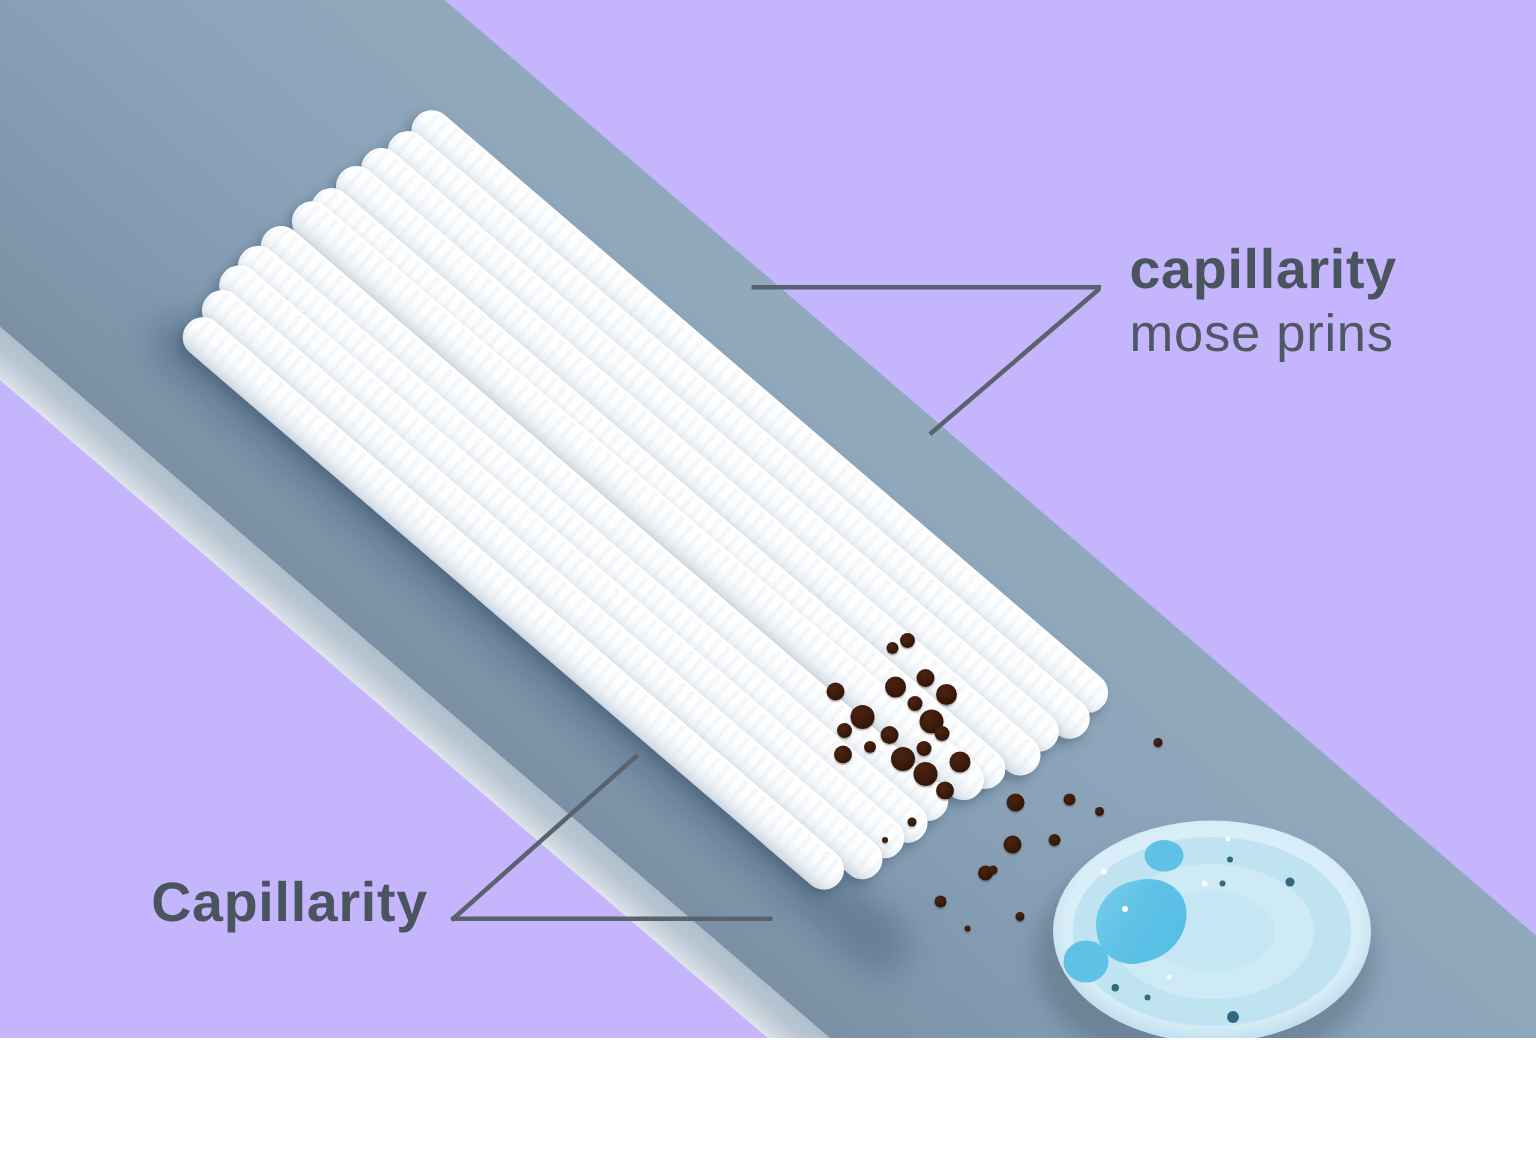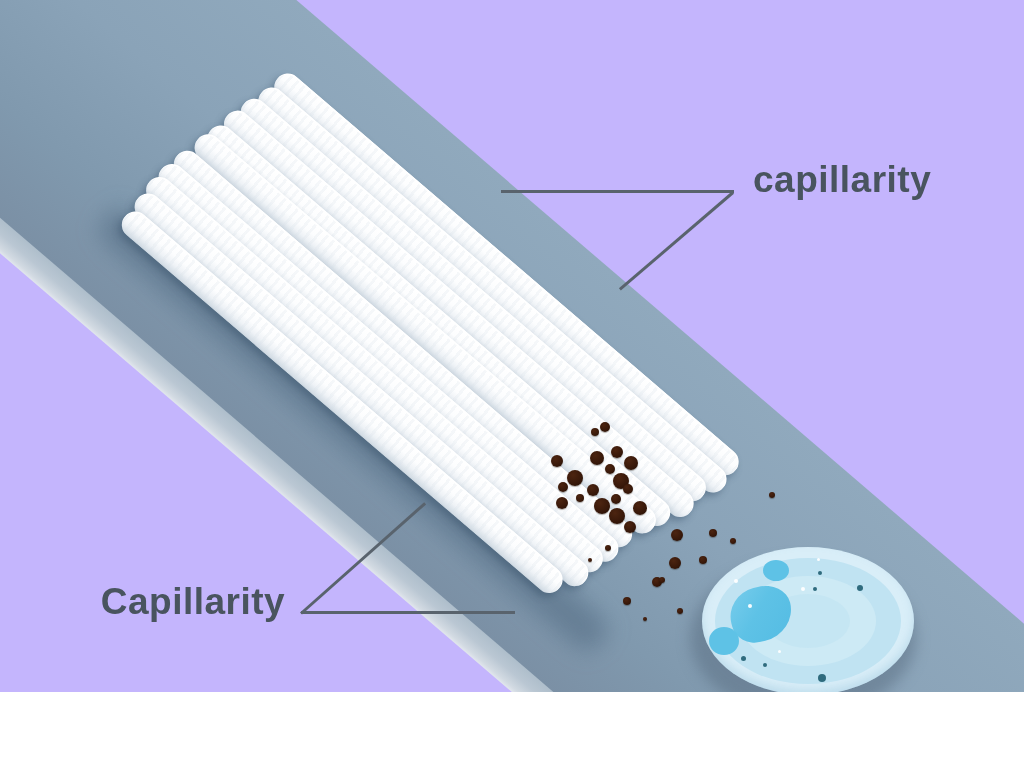--- a/index.html
+++ b/index.html
@@ -181,18 +181,19 @@
       <div class="sparkle" style="left: 32px; top: 32px; width: 4px; height: 4px;"></div>
     </div>
 
   <div class="leader" style="left:501px;top:190px;width:233px;"></div>
   <div class="leader" style="left:733px;top:191px;width:149px;transform:rotate(139.4deg);"></div>
   <div class="leader" style="left:301px;top:611px;width:214px;"></div>
   <div class="leader" style="left:301px;top:612px;width:166px;transform:rotate(-41.6deg);"></div>
 
   <div class="label" id="label-top">
     <div class="title">capillarity</div>
+    <div class="subtitle">mose prins</div>
   </div>
   <div class="label" id="label-bottom">
     <div class="title">Capillarity</div>
   </div>
 
 </div>
 
 </body></html>

